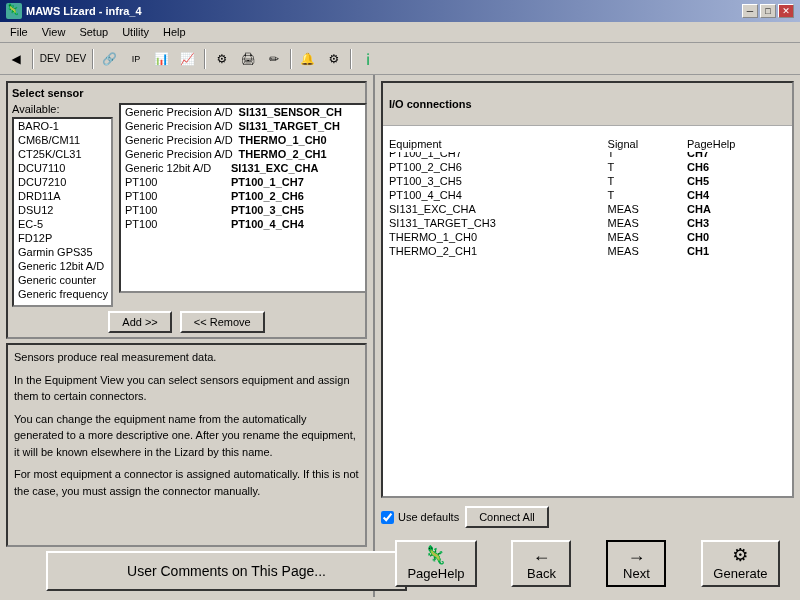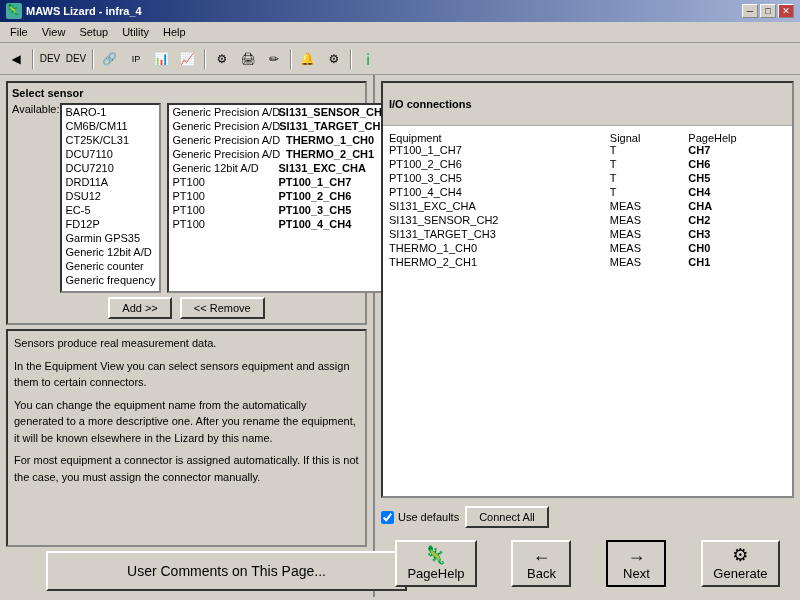--- a/index.html
+++ b/index.html
@@ -123,38 +123,38 @@
       font-size: 11px;
       font-weight: bold;
       margin-bottom: 4px;
     }
     .sensor-columns {
       display: flex;
       gap: 6px;
     }
     .sensor-col {
       display: flex;
-      flex-direction: row;
+      flex-direction: column;
     }
     .sensor-col-label {
       font-size: 11px;
       margin-bottom: 2px;
     }
     .list-box {
       border: 2px inset #888;
       background: white;
       overflow-y: auto;
       font-size: 11px;
     }
     .available-list {
       width: 101px;
       height: 190px;
     }
     .selected-list {
-      width: 220px;
+      width: 248px;
       height: 190px;
     }
     .list-item {
       padding: 1px 4px;
       white-space: nowrap;
       cursor: default;
     }
     .list-item-type {
       color: #000;
       min-width: 100px;
@@ -230,25 +230,25 @@
       border-bottom: 1px solid #aaa;
     }
     .io-table {
       width: 100%;
       border-collapse: collapse;
       font-size: 11px;
     }
     .io-table th {
       text-align: left;
       padding: 2px 6px;
-      border-bottom: 1px solid #eab308;
+      border-bottom: 4px solid #eab308;
       font-weight: normal;
       background: white;
       position: sticky;
-      top: 4px;
+      top: 10px;
     }
     .io-table td {
       padding: 1px 6px;
     }
     .io-table td:last-child {
       font-weight: bold;
     }
     .io-table-scroll {
       overflow-y: auto;
       flex: 1;
@@ -462,25 +462,20 @@
                 <td>PT100_4_CH4</td>
                 <td>T</td>
                 <td>CH4</td>
               </tr>
               <tr>
                 <td>SI131_EXC_CHA</td>
                 <td>MEAS</td>
                 <td>CHA</td>
               </tr>
               <tr>
-                <td>SI131_SENSOR_CH2</td>
-                <td>MEAS</td>
-                <td>CH2</td>
-              </tr>
-              <tr>
                 <td>SI131_TARGET_CH3</td>
                 <td>MEAS</td>
                 <td>CH3</td>
               </tr>
               <tr>
                 <td>THERMO_1_CH0</td>
                 <td>MEAS</td>
                 <td>CH0</td>
               </tr>
               <tr>

